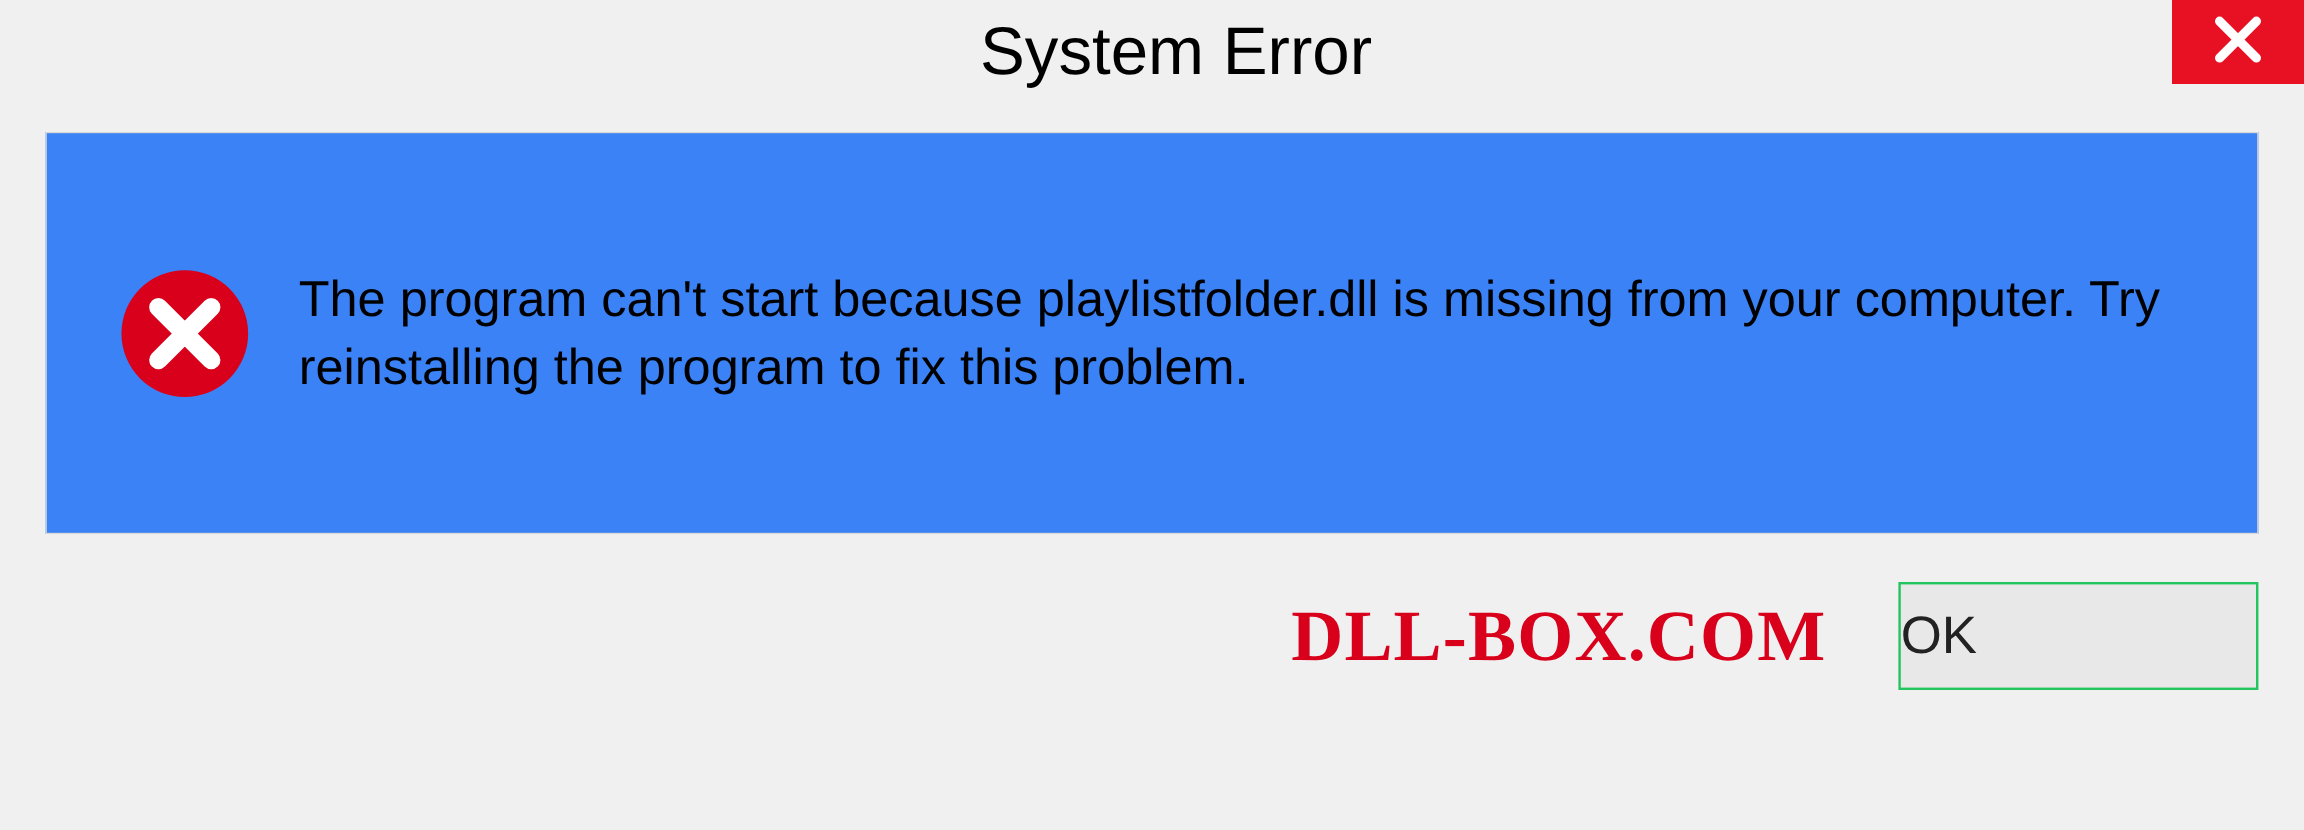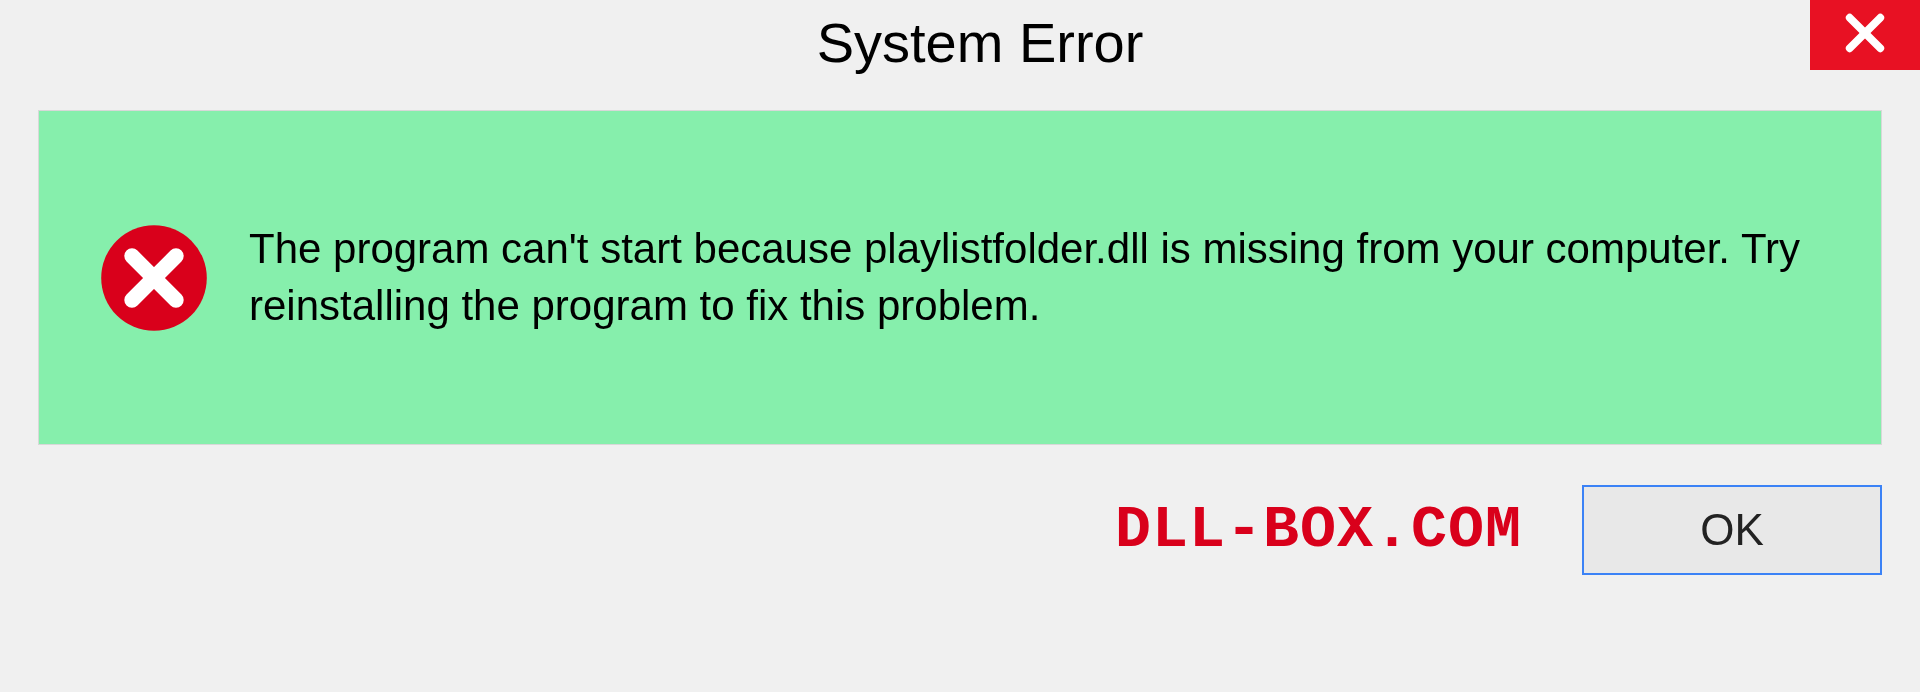--- a/index.html
+++ b/index.html
@@ -41,21 +41,21 @@
       align-items: center;
       justify-content: center;
       cursor: pointer;
     }
     .close-btn svg {
       width: 46px;
       height: 46px;
     }
     .content-box {
       margin: 10px 38px 0 38px;
-      background: #86efac;
+      background: #3b82f6;
       border: 1px solid #d8d8d8;
       height: 335px;
       display: flex;
       align-items: center;
       padding: 0 60px;
     }
     .error-icon {
       width: 110px;
       height: 110px;
       flex-shrink: 0;
@@ -76,33 +76,32 @@
       align-items: center;
       justify-content: flex-end;
       padding: 40px 38px 0 38px;
       position: relative;
     }
     .brand {
       font-size: 60px;
       font-weight: 800;
       color: #d9001b;
       letter-spacing: 1px;
-      font-family: Liberation Mono, monospace;
+      font-family: Liberation Serif, serif;
       margin-right: 60px;
     }
     .ok-btn {
       width: 300px;
       height: 90px;
       background: #e8e8e8;
-      border: 2px solid #3b82f6;
+      border: 2px solid #22c55e;
       font-size: 44px;
       color: #222;
       display: flex;
       align-items: center;
-      justify-content: center;
       cursor: pointer;
       font-family: "Segoe UI", Arial, sans-serif;
     }
   </style>
 </head>
 <body>
 
 <div class="titlebar">
   <div class="title">System Error</div>
   <div class="close-btn">

